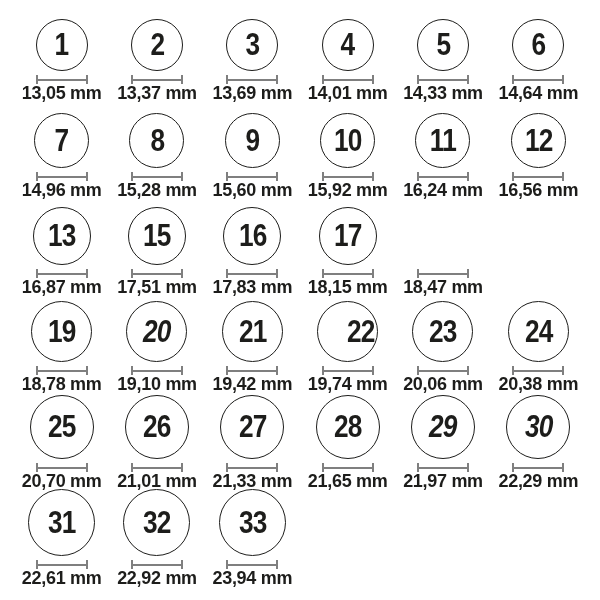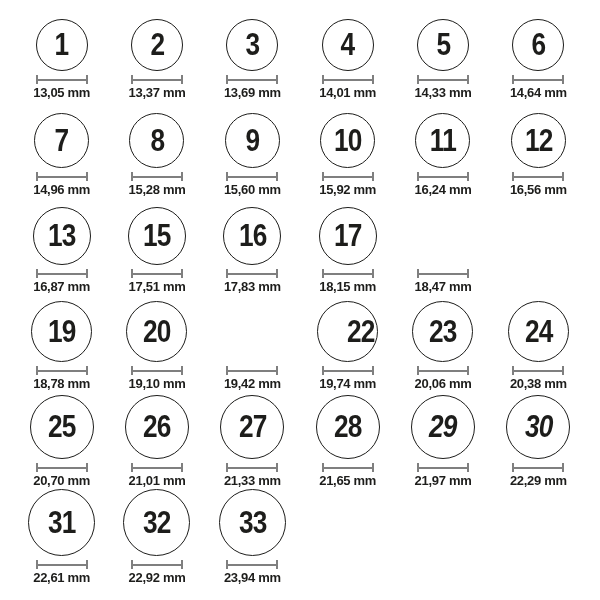--- a/index.html
+++ b/index.html
@@ -63,21 +63,21 @@
     flex: 0 0 auto;
   }
   .ruler-line {
     flex: 1 1 auto;
     height: 2px;
     background: #7f7f7f;
   }
   .diameter-label {
     margin-top: 2px;
     font-weight: bold;
-    font-size: 13px;
+    font-size: 18px;
     line-height: 14px;
     letter-spacing: -0.3px;
     color: #1d1d1b;
     white-space: nowrap;
   }
 </style>
 </head>
 <body>
 
 <div class="board">
@@ -293,32 +293,35 @@
     </div>
     <div class="ruler">
       <span class="ruler-tick"></span>
       <span class="ruler-line"></span>
       <span class="ruler-tick"></span>
     </div>
     <div class="diameter-label">18,78 mm</div>
   </div>
 
   <div class="size-cell">
+    <div class="size-circle" style="width: 61px; height: 61px; font-style: italic;">
+      <span class="size-number">20</span>
+    </div>
+    <div class="ruler">
+      <span class="ruler-tick"></span>
+      <span class="ruler-line"></span>
+      <span class="ruler-tick"></span>
+    </div>
+    <div class="diameter-label">19,10 mm</div>
+  </div>
+
+  <div class="size-cell">
     <div class="size-circle" style="width: 61px; height: 61px;">
-      <span class="size-number">20</span>
-    </div>
-    <div class="ruler">
-      <span class="ruler-tick"></span>
-      <span class="ruler-line"></span>
-      <span class="ruler-tick"></span>
-    </div>
-    <div class="diameter-label">19,10 mm</div>
-  </div>
-
-  <div class="size-cell">
+      <span class="size-number">21</span>
+    </div>
     <div class="ruler">
       <span class="ruler-tick"></span>
       <span class="ruler-line"></span>
       <span class="ruler-tick"></span>
     </div>
     <div class="diameter-label">19,42 mm</div>
   </div>
 
   <div class="size-cell">
     <div class="size-circle" style="width: 61px; height: 61px; justify-content: flex-end;">

